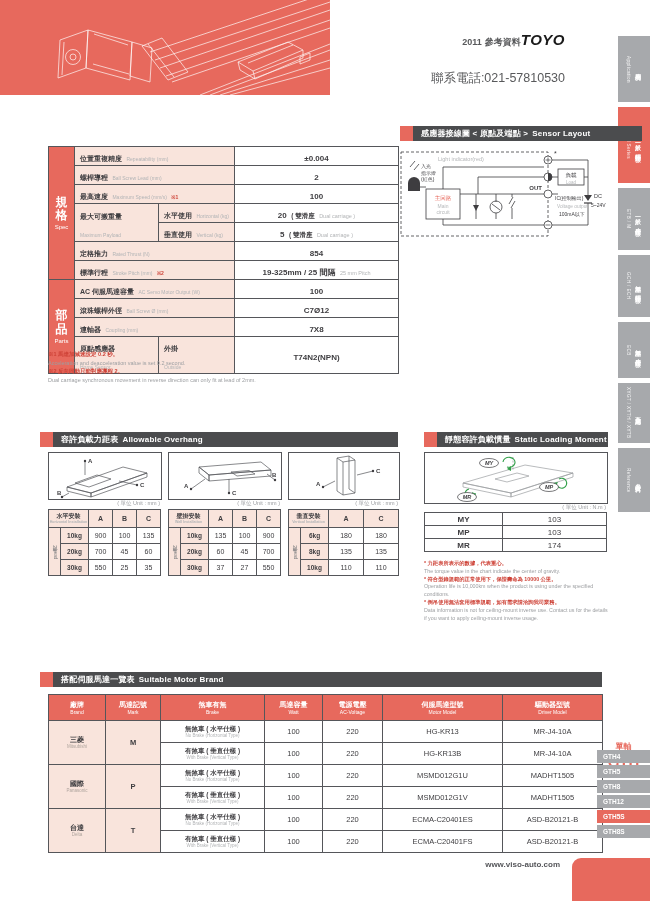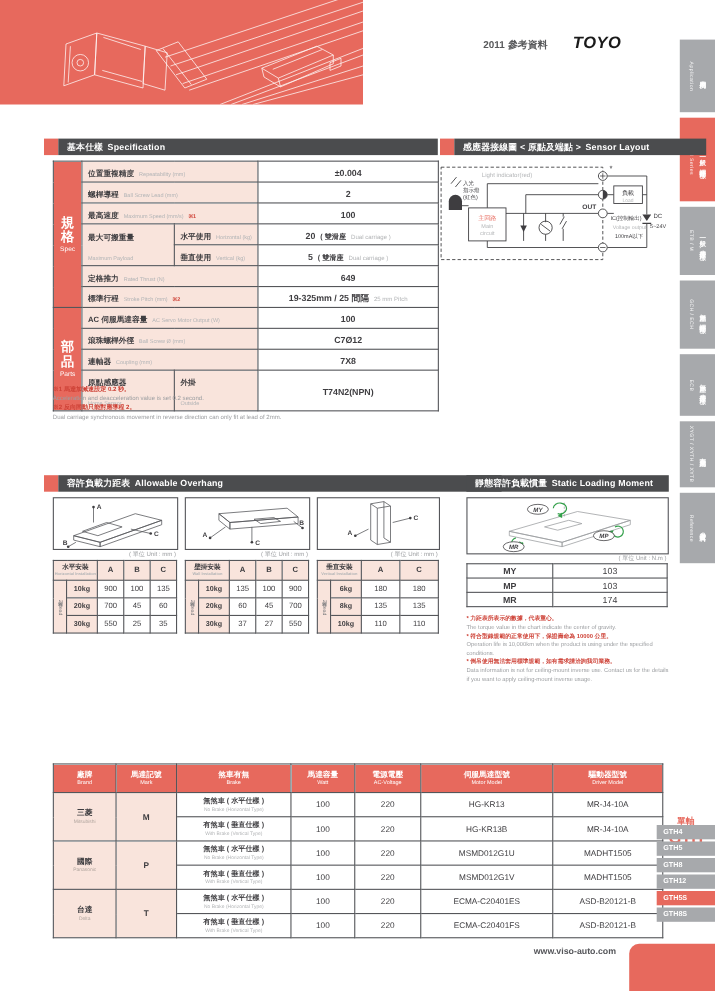--- a/index.html
+++ b/index.html
@@ -81,21 +81,21 @@
   .mn{position:absolute;left:597px;width:53px;text-align:center;margin-top:28px;}
   .mn-zh{color:#e7695d;font-weight:bold;font-size:8px;line-height:9px;}
   .mn-axis{color:#9c9ea1;font-size:5px;line-height:6px;}
   .mn-en{color:#e7695d;font-weight:bold;font-size:15px;line-height:10px;}
   .mtab{position:absolute;left:597px;width:53px;height:13px;background:#a7a9ac;color:#fff;
         font-size:6.5px;font-weight:bold;line-height:13px;padding-left:6px;box-sizing:border-box;cursor:pointer;}
   .mtab.active{background:#e7695d;}
   
   .logo-line{font-size:9px;font-weight:bold;color:#58595b;}
   .logo-line .cat{margin-left:3px;}
-  .toyo{font-size:15px;font-weight:bold;font-style:italic;color:#1a1a1a;letter-spacing:.5px;margin-left:23px;text-align:right;}
+  .toyo{font-size:15px;font-weight:bold;font-style:italic;color:#1a1a1a;letter-spacing:.5px;margin-left:0;text-align:right;}
   .phone{font-size:12.5px;color:#58595b;}
   .site{font-size:8px;font-weight:bold;color:#55565a;}
   .corner{left:572px;top:858px;width:78px;height:43px;background:#e7695d;border-top-left-radius:9px;}
   
   .smnotes{font-size:5.3px;line-height:7.8px;width:184px;}
   .nzh{color:#ce4237;font-weight:bold;}
   .nen{color:#9c9ea1;}
 </style>
 </head>
 <body>
@@ -115,20 +115,21 @@
         <path d="M200,95 L330,44 M210,95 L330,50 M220,95 L330,60 M230,95 L330,68"></path>
         <path d="M238,62 L288,42 L303,50 L253,71 Z M238,62 L240,70 L255,79 L253,71 M303,50 L303,58 L255,79 M248,63 L293,45"></path>
         <path d="M300,57 L310,53 L310,60 L300,64 Z"></path>
       </g>
     </svg>
   </div>
 
   <div class="abs logo-line" style="left:370px;top:31px;width:195px;text-align:right;">
     <span>2011</span><span class="cat">參考資料</span><span class="toyo">TOYO</span>
   </div>
+  <div class="abs phone" style="left:370px;top:70px;width:195px;text-align:right;">聯系電話:021-57810530</div>
 
   <div class="side-tab" style="top:36px;height:66px;">
     <span class="z">應用例</span>
       <span class="e">Application</span>
   </div>
   <div class="side-tab active" style="top:107px;height:76px;">
     <span class="z">一般／螺桿仕樣</span>
       <span class="e">GTH Series</span>
   </div>
   <div class="side-tab" style="top:188px;height:62px;">
@@ -145,24 +146,20 @@
   </div>
   <div class="side-tab" style="top:383px;height:60px;">
     <span class="z">直交應用</span>
       <span class="e">XYGT / XYTH / XYTB</span>
   </div>
   <div class="side-tab" style="top:448px;height:64px;">
     <span class="z">參考資料</span>
       <span class="e">Reference</span>
   </div>
 
-  <div class="abs sec-h" style="left:40px;top:126px;width:358px;">
-    <div class="sq"></div>
-    <div class="bar"><span>基本仕樣</span><span class="en">Specification</span></div>
-  </div>
 
   <table class="spec-t abs" style="left:48px;top:146px;">
     <colgroup>
         <col style="width:26px">
         <col style="width:84px">
         <col style="width:76px">
         <col style="width:164px">
       </colgroup>
     <tbody>
         <tr>
@@ -185,21 +182,21 @@
       <td class="l-cell" rowspan="2"><span class="lzh">最大可搬重量</span><br><span class="len">Maximum Payload</span></td>
       <td class="l-cell"><span class="lzh">水平使用</span> <span class="len">Horizontal (kg)</span></td>
       <td class="v-cell"><span class="vmain">20</span> <span class="vzh">( 雙滑座</span> <span class="ven">Dual carriage )</span></td>
     </tr>
     <tr>
       <td class="l-cell"><span class="lzh">垂直使用</span> <span class="len">Vertical (kg)</span></td>
       <td class="v-cell"><span class="vmain">5</span> <span class="vzh">( 雙滑座</span> <span class="ven">Dual carriage )</span></td>
     </tr>
     <tr>
       <td class="l-cell" colspan="2"><span class="lzh">定格推力</span> <span class="len">Rated Thrust (N)</span></td>
-      <td class="v-cell"><span class="vmain">649</span></td>
+      <td class="v-cell"><span class="vmain">854</span></td>
     </tr>
     <tr>
       <td class="l-cell" colspan="2"><span class="lzh">標準行程</span> <span class="len">Stroke Pitch (mm)</span> <span class="fn">※2</span></td>
       <td class="v-cell"><span class="vmain">19-325mm / 25 間隔</span> <span class="ven">25 mm Pitch</span></td>
     </tr>
     <tr>
       <td class="g-cell" rowspan="4">
         <div class="g-zh">部品</div>
         <div class="g-en">Parts</div>
       </td>
@@ -279,21 +276,21 @@
       <text x="157" y="53" font-size="5" fill="#3e3d40">IC(控制輸出)</text>
       <text x="159" y="61" font-size="4.8" fill="#b5b7b9">Voltage output</text>
       <text x="161" y="69" font-size="5" fill="#3e3d40">100mA以下</text>
       <text x="173" y="30" font-size="5.5" fill="#3e3d40" text-anchor="middle">負載</text>
       <text x="173" y="36.5" font-size="4.5" fill="#b5b7b9" text-anchor="middle">Load</text>
       <text x="196" y="51" font-size="5.5" fill="#3e3d40">DC</text>
       <text x="193" y="60" font-size="5" fill="#3e3d40">5~24V</text>
     </svg>
   </div>
 
-  <div class="abs sec-h" style="left:40px;top:432px;width:416px;">
+  <div class="abs sec-h" style="left:40px;top:432px;width:358px;">
     <div class="sq"></div>
     <div class="bar"><span>容許負載力距表</span><span class="en">Allowable Overhang</span></div>
   </div>
 
   <div class="abs dbox" style="left:48px;top:452px;width:112px;height:46px;">
     <svg width="112" height="46" viewBox="0 0 112 46">
       <g fill="none" stroke="#55565a" stroke-width="0.7">
         <polygon points="18,34 74,14 98,20 42,40"></polygon>
         <polygon points="18,34 18,38 42,44 42,40"></polygon>
         <polygon points="42,40 98,20 98,24 42,44"></polygon>
@@ -457,21 +454,21 @@
           <td class="ov">135</td>
         </tr>
     <tr>
           <td class="kg">10kg</td>
           <td class="ov">110</td>
           <td class="ov">110</td>
         </tr>
   </tbody>
     </table>
 
-  <div class="abs sec-h" style="left:424px;top:432px;width:184px;flex-direction:column;">
+  <div class="abs sec-h" style="left:424px;top:432px;width:184px;">
     <div class="sq"></div>
     <div class="bar"><span>靜態容許負載慣量</span><span class="en">Static Loading Moment</span></div>
   </div>
 
   <div class="abs dbox" style="left:424px;top:452px;width:182px;height:50px;">
     <svg width="182" height="50" viewBox="0 0 182 50">
       <g fill="none" stroke="#9b9da0" stroke-width="0.7">
         <polygon points="38,30 100,12 148,20 86,40"></polygon>
         <polygon points="38,30 38,34 86,44 86,40"></polygon>
         <polygon points="86,40 148,20 148,24 86,44"></polygon>
@@ -520,20 +517,24 @@
 
   <div class="abs smnotes" style="left:424px;top:560px;">
     <div class="nzh">* 力距表所表示的數據，代表重心。</div>
     <div class="nen">The torque value in the chart indicate the center of gravity.</div>
     <div class="nzh">* 符合型錄規範的正常使用下，保證壽命為 10000 公里。</div>
     <div class="nen">Operation life is 10,000km when the product is using under the specified conditions.</div>
     <div class="nzh">* 倒吊使用無法套用標準規範，如有需求請洽詢我司業務。</div>
     <div class="nen">Data information is not for ceiling-mount inverse use. Contact us for the details if you want to apply ceiling-mount inverse usage.</div>
   </div>
 
+  <div class="abs sec-h" style="left:40px;top:672px;width:562px;">
+    <div class="sq"></div>
+    <div class="bar"><span>搭配伺服馬達一覽表</span><span class="en">Suitable Motor Brand</span></div>
+  </div>
 
   <table class="mo-t abs" style="left:48px;top:694px;">
     <colgroup>
         <col style="width:57px">
         <col style="width:55px">
         <col style="width:104px">
         <col style="width:58px">
         <col style="width:60px">
         <col style="width:120px">
         <col style="width:100px">

